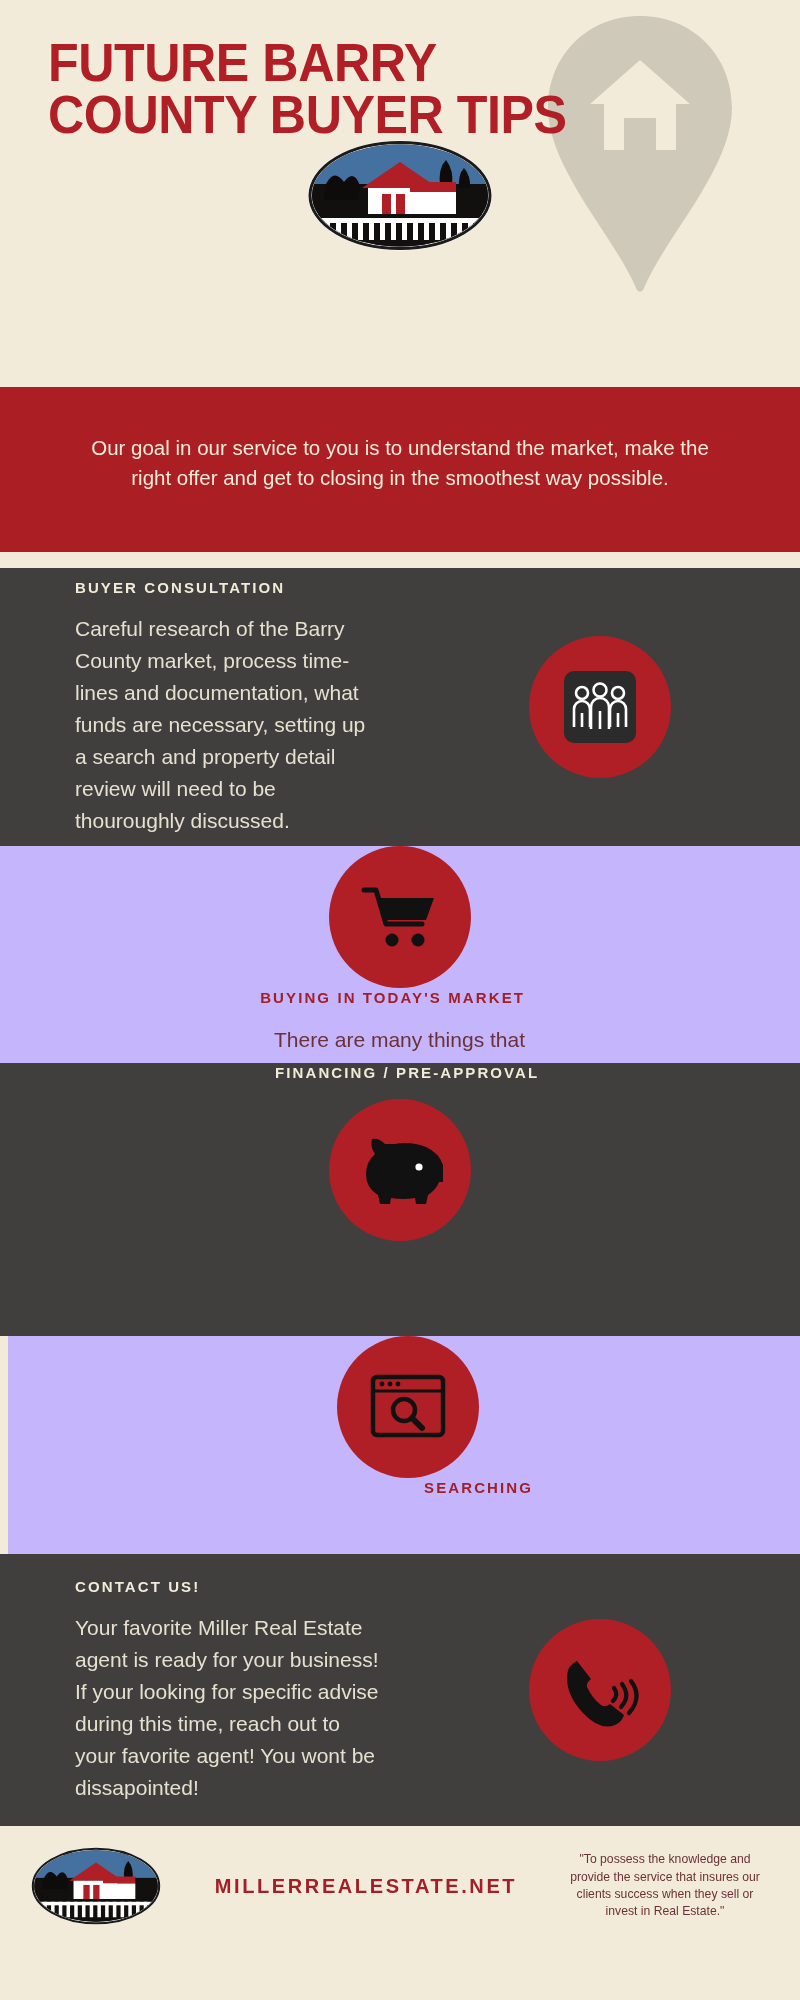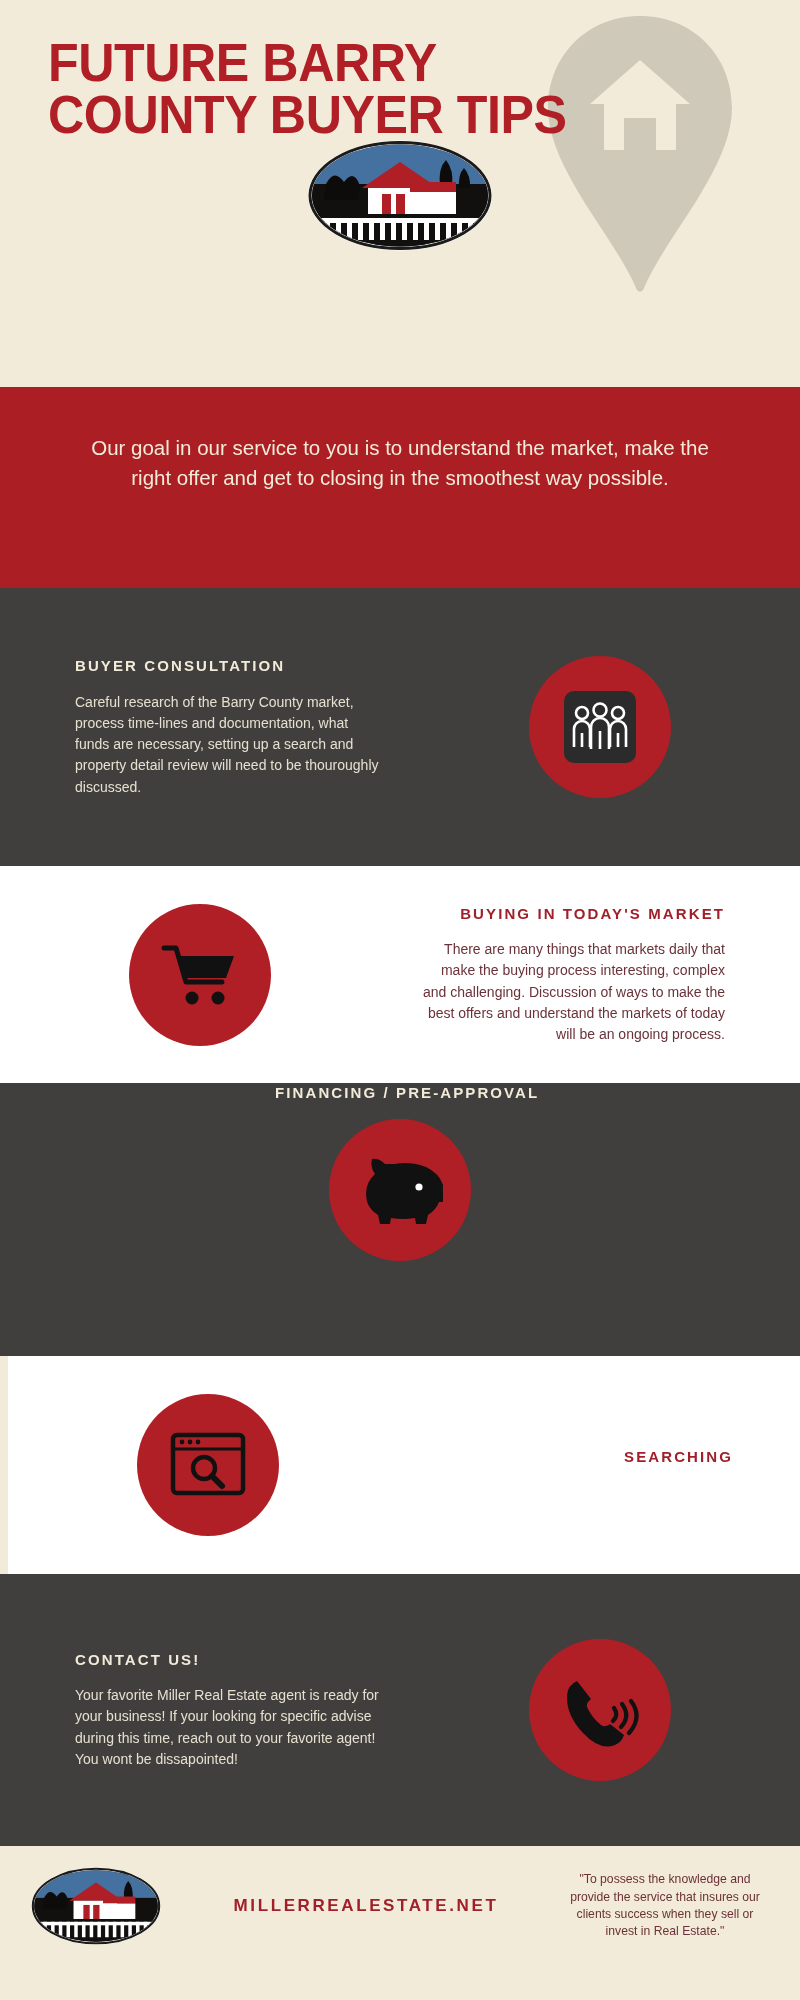--- a/index.html
+++ b/index.html
@@ -56,56 +56,56 @@
     width: 188px;
     height: 115px;
     z-index: 5;
   }
 
   
   .quote-band {
     position: relative;
     background: #ab1f24;
     padding: 46px 90px 30px 90px;
-    height: 201px;
+    height: 165px;
   }
   .quote-text {
     color: #f3ebd9;
     font-size: 20.5px;
     line-height: 1.45;
     text-align: center;
     font-weight: 400;
   }
 
   
   .section {
     position: relative;
     width: 800px;
     display: flex;
     align-items: center;
   }
   .section.dark  { background: #403f3d; }
-  .section.light { background: #ffffff; }
+  .section.light { background: #c4b5fd; flex-direction: column; }
 
   .sec-text { width: 50%; padding: 0 40px; }
   .sec-text.left  { padding-left: 75px; padding-right: 20px; text-align: left; }
   .sec-text.right { padding-right: 75px; padding-left: 20px; text-align: right; }
 
   .sec-title {
     font-size: 15px;
     font-weight: 700;
     letter-spacing: 2.1px;
     margin-bottom: 16px;
     line-height: 1.3;
   }
   .dark .sec-title  { color: #f3ebd9; }
   .light .sec-title { color: #a01f28; }
 
   .sec-body {
-    font-size: 14px;
+    font-size: 21px;
     line-height: 1.52;
   }
   .dark .sec-body  { color: #e6e0d0; }
   .light .sec-body { color: #6a3238; }
 
   .sec-icon-col {
     width: 50%;
     display: flex;
     justify-content: center;
     align-items: center;
@@ -132,21 +132,21 @@
   .footer-logo {
     width: 132px;
     height: 92px;
     flex: 0 0 132px;
   }
   .footer-site {
     flex: 1;
     text-align: center;
     color: #a01f28;
     font-weight: 700;
-    font-size: 17px;
+    font-size: 20px;
     letter-spacing: 2.6px;
   }
   .footer-quote {
     flex: 0 0 200px;
     text-align: center;
     color: #6a3238;
     font-size: 12.2px;
     line-height: 1.42;
     padding-right: 10px;
   }
@@ -209,21 +209,21 @@
         </g>
       </g>
       <ellipse cx="94" cy="57.5" rx="90" ry="53" fill="none" stroke="#1b1b1b" stroke-width="3"></ellipse>
     </svg>
   </div>
 
   <div class="quote-band">
     <div class="quote-text">Our goal in our service to you is to understand the market, make the right offer and get to closing in the smoothest way possible.</div>
   </div>
 
-  <div class="section dark" style="height:278px;">
+  <div class="section dark" style="height:278px;margin-top:16px;">
     <div class="sec-text left">
       <div class="sec-title">BUYER CONSULTATION</div>
       <div class="sec-body">Careful research of the Barry County market, process time-lines and documentation, what funds are necessary, setting up a search and property detail review will need to be thouroughly discussed.</div>
     </div>
     <div class="sec-icon-col">
       <div class="icon-circle">
         <svg width="76" height="76" viewBox="0 0 76 76">
           <rect x="2" y="2" width="72" height="72" rx="10" fill="#2b2b2b"></rect>
           <g fill="none" stroke="#ffffff" stroke-width="2.6">
             <circle cx="20" cy="24" r="6"></circle>

